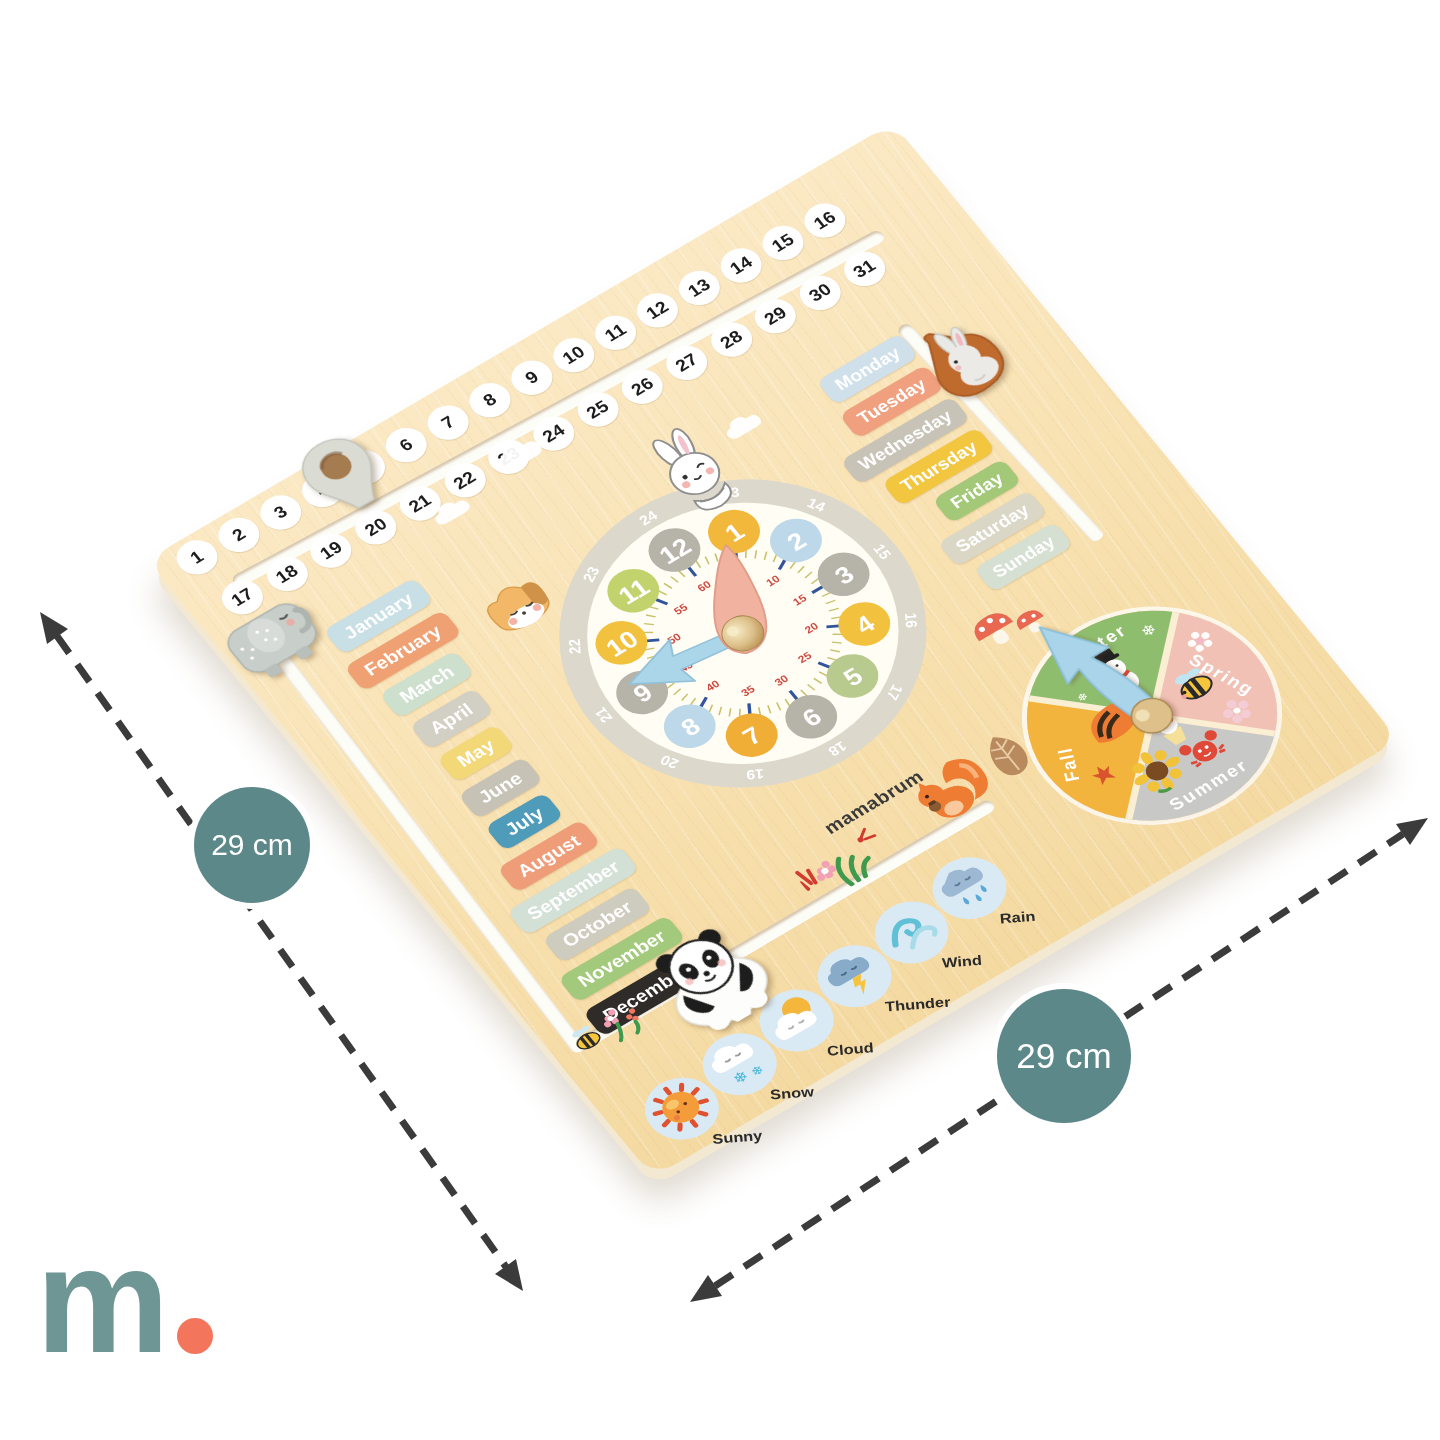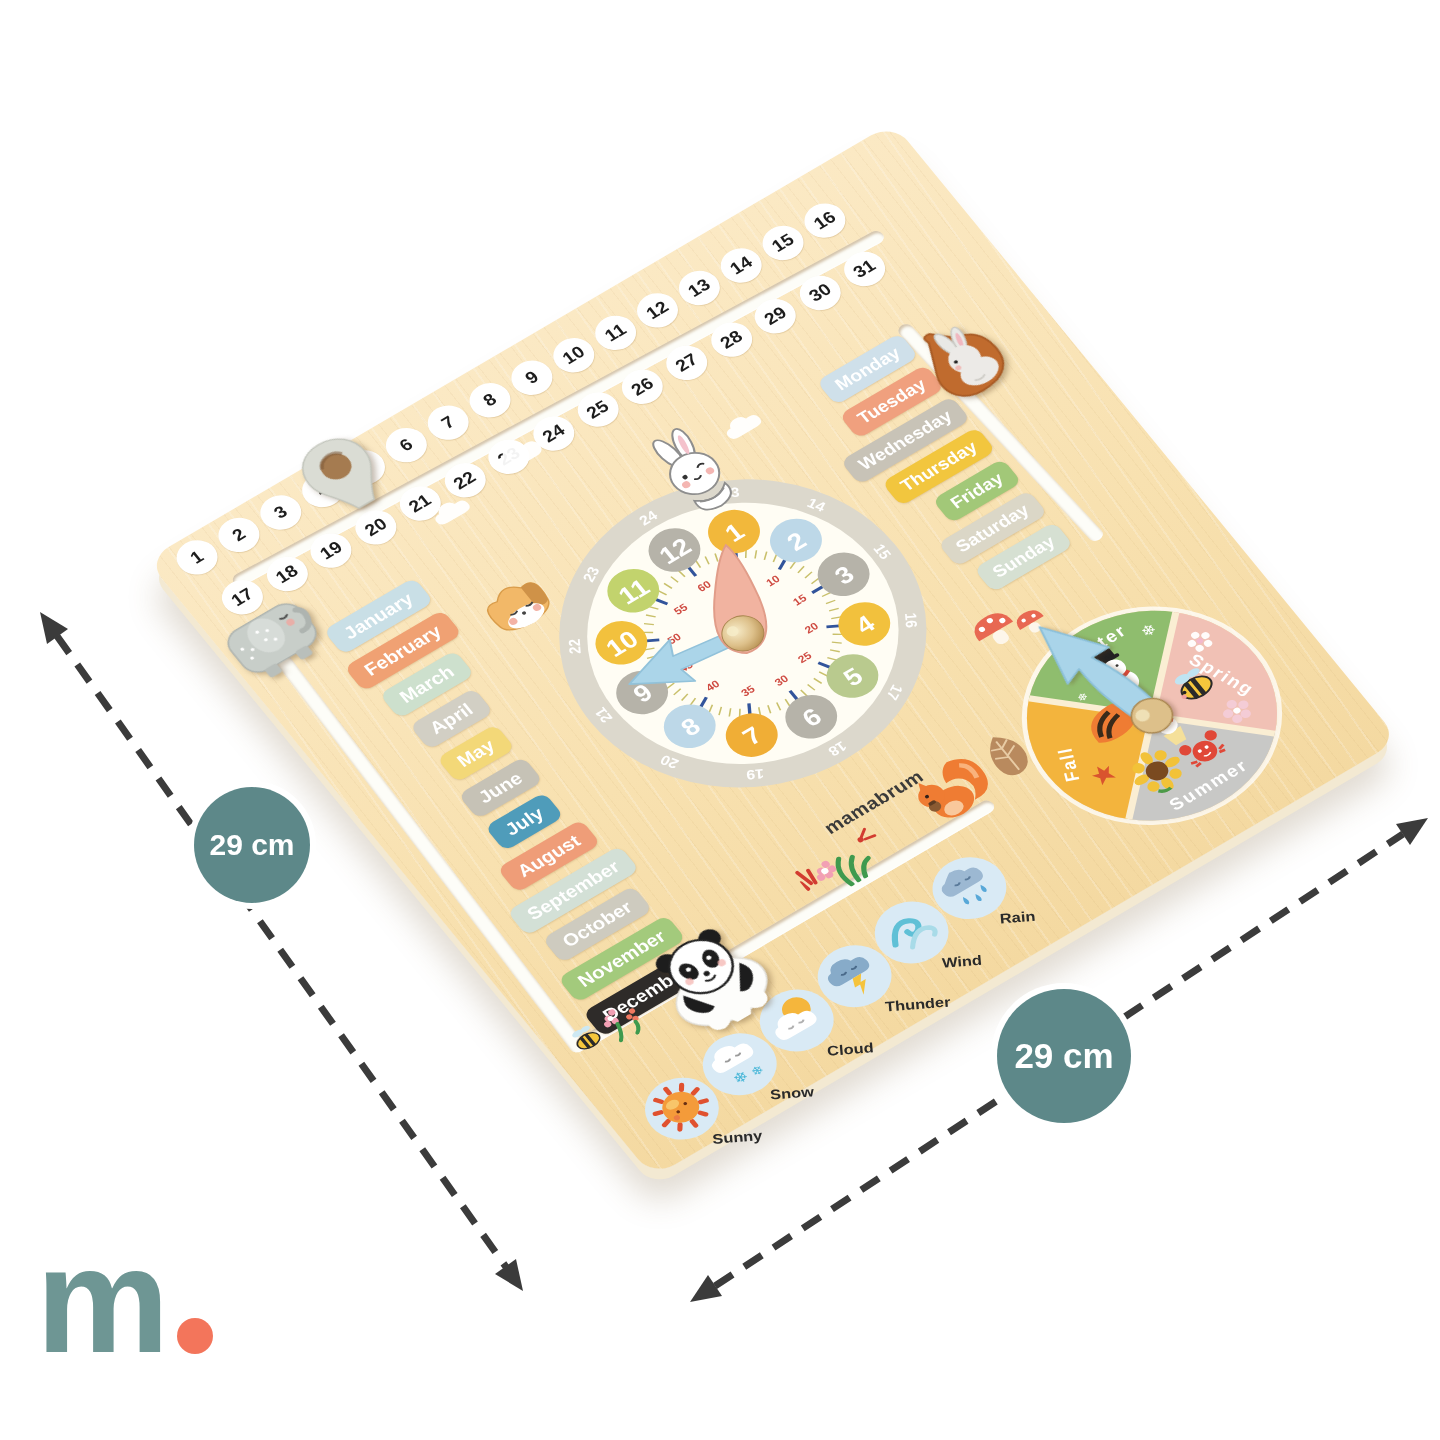--- a/index.html
+++ b/index.html
@@ -50,21 +50,21 @@
     transform:rotate(30deg);transform-origin:left center;white-space:nowrap;}
   
   .slider{position:absolute;z-index:6;filter:drop-shadow(2px 4px 3px rgba(90,60,30,.35));}
   #slider-date{left:177px;top:-16px;}
   #slider-month{left:2px;top:94px;}
   #slider-day{left:731px;top:220px;}
   #slider-weather{left:117px;top:660px;}
   .decor{position:absolute;z-index:3;}
   
   .overlay{position:absolute;left:0;top:0;z-index:10;}
-  .badge{position:absolute;border-radius:50%;background:#5d8889;color:#fff;font-weight:bold;
+  .badge{position:absolute;border-radius:50%;background:#5d8889;color:#fff;font-weight:normal;
     display:flex;align-items:center;justify-content:center;z-index:11;box-shadow:0 0 0 6px #fff;}
   #badge-left{left:194px;top:787px;width:116px;height:116px;font-size:30px;}
   #badge-right{left:997px;top:989px;width:134px;height:134px;font-size:35px;}
   .logo{position:absolute;left:36px;top:1240px;display:flex;align-items:flex-end;z-index:11;}
   .logo .m{font-size:150px;line-height:120px;font-weight:900;color:#6e9694;letter-spacing:-2px;}
   .logo .dot{width:36px;height:36px;border-radius:50%;background:#f3755b;margin:0 0 6px 10px;}
 </style>
 </head>
 <body>
 

